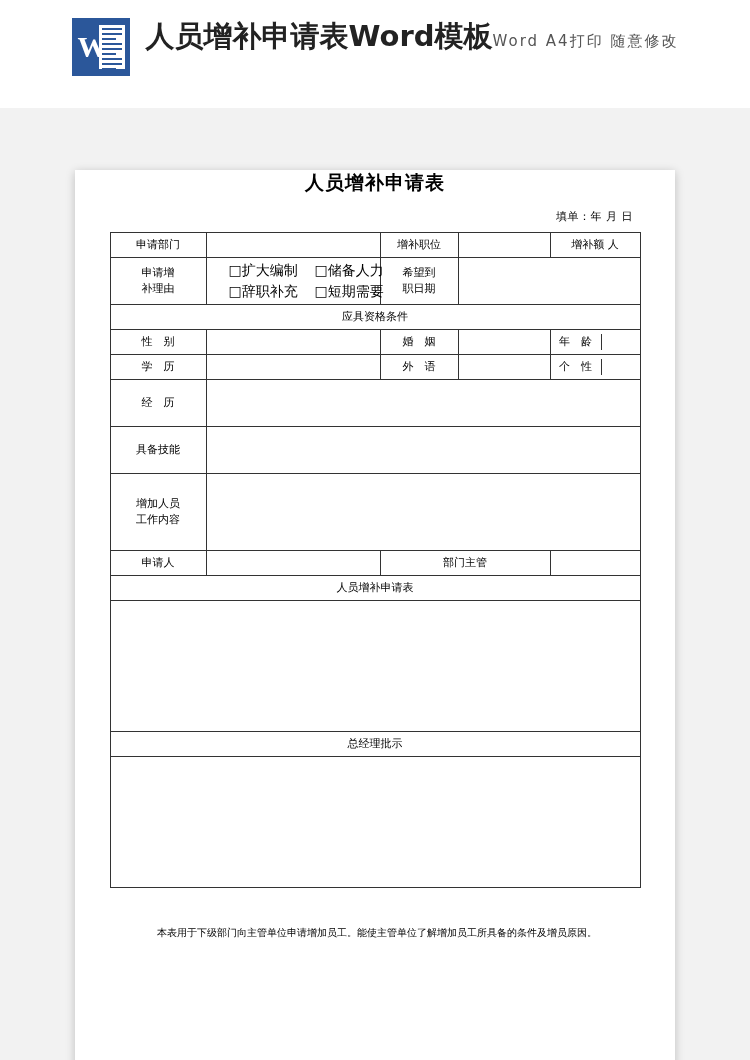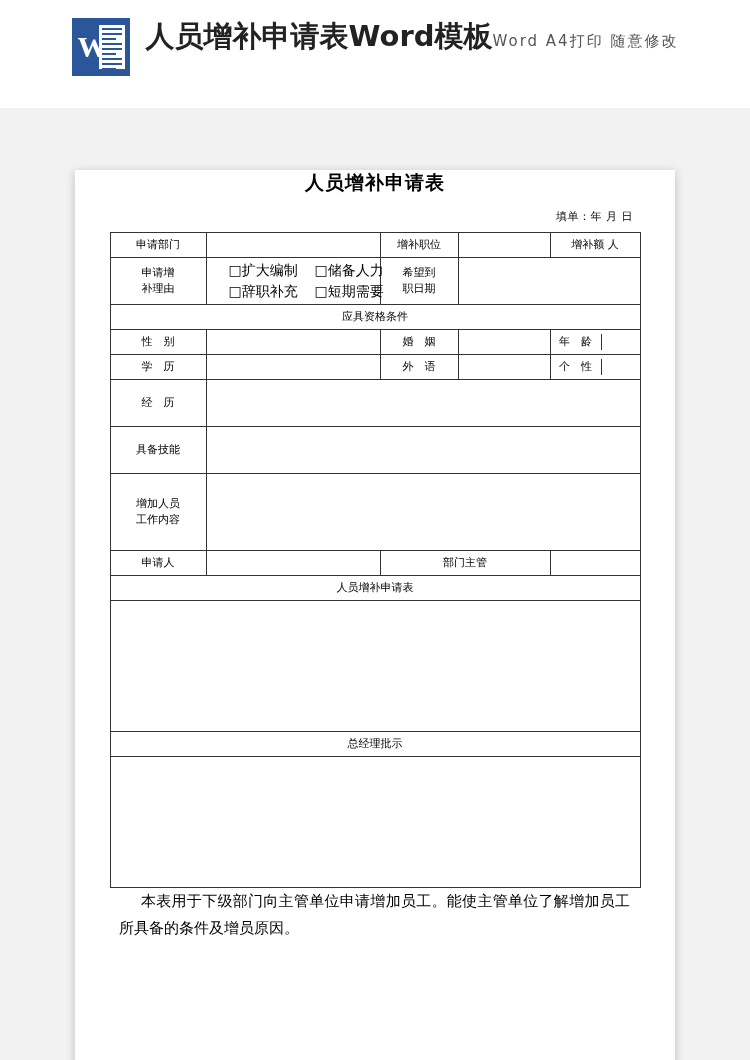--- a/index.html
+++ b/index.html
@@ -105,23 +105,23 @@
     display:flex;
     flex-direction:column;
     align-items:flex-start;
     padding-left:22px;
     font-size:14px;
   }
   .opts .row{display:flex;}
   .opts .row span{width:86px;text-align:left;}
   .footnote{
     position:absolute;
-    left:44px;right:45px;
+    left:60px;right:45px;
     bottom:133px;
-    font-size:15px;
+    font-size:10px;
     color:#000;
     line-height:1.8;
     text-indent:22px;
     text-align:justify;
   }
 </style>
 </head>
 <body>
 
 <div class="header">

